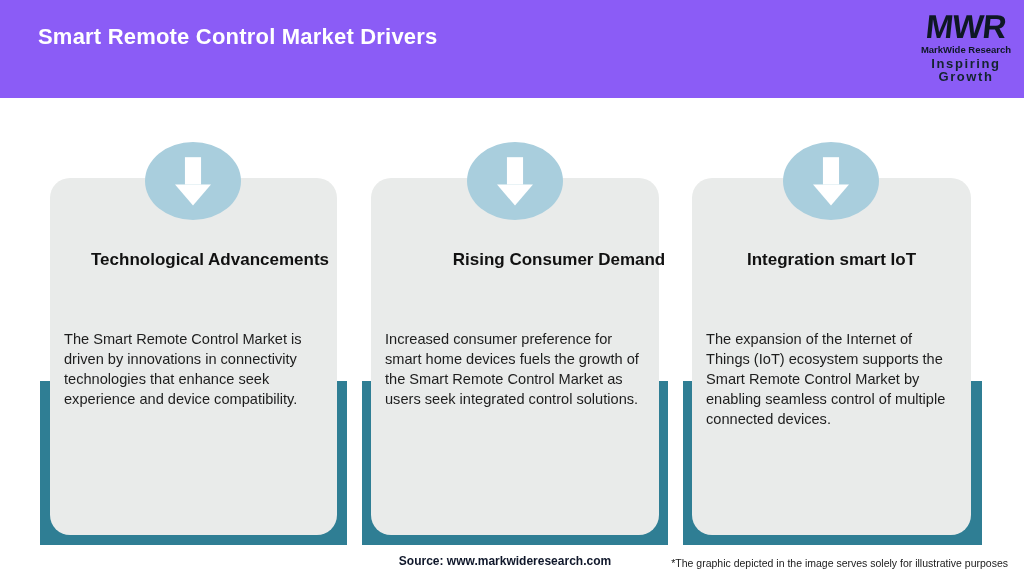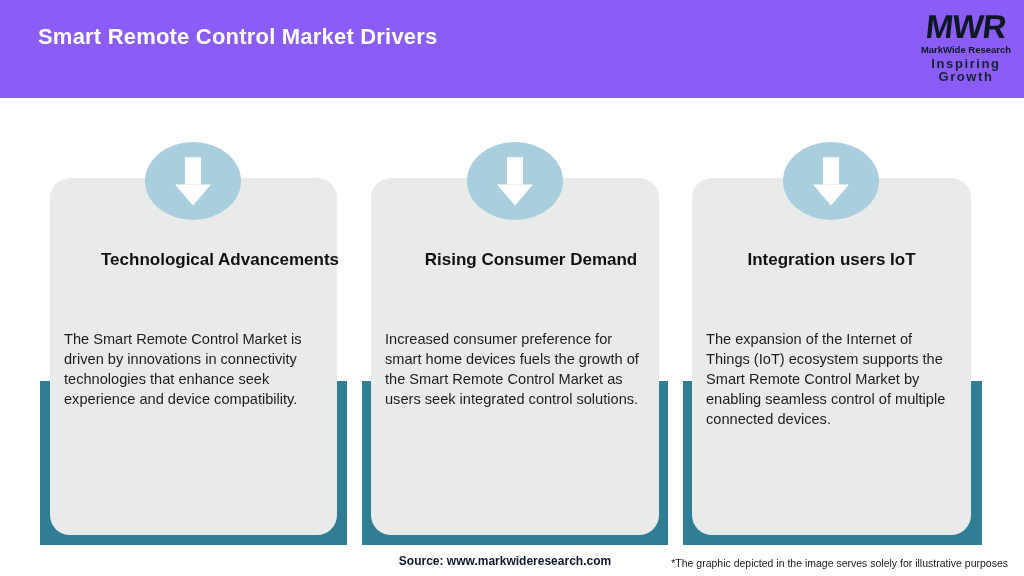--- a/index.html
+++ b/index.html
@@ -72,46 +72,46 @@
 
   <div>
     <div class="backing" style="left:40px;width:307px;"></div>
     <div class="card" style="left:50px;width:287px;"></div>
     <div class="bubble" style="left:145px;">
       <svg width="62" height="60" viewBox="0 0 100 96" aria-hidden="true">
         <rect x="37" y="8" width="26" height="44" fill="#FFFFFF"></rect>
         <polygon points="21,52 79,52 50,86" fill="#FFFFFF"></polygon>
       </svg>
     </div>
-    <div class="card-title" style="left:50px;width:340px;">Technological Advancements</div>
+    <div class="card-title" style="left:40px;width:340px;">Technological Advancements</div>
     <div class="card-body" style="left:64px;width:258px;">The Smart Remote Control Market is driven by innovations in connectivity technologies that enhance seek experience and device compatibility.</div>
   </div>
 
   <div>
     <div class="backing" style="left:362px;width:306px;"></div>
     <div class="card" style="left:371px;width:288px;"></div>
     <div class="bubble" style="left:467px;">
       <svg width="62" height="60" viewBox="0 0 100 96" aria-hidden="true">
         <rect x="37" y="8" width="26" height="44" fill="#FFFFFF"></rect>
         <polygon points="21,52 79,52 50,86" fill="#FFFFFF"></polygon>
       </svg>
     </div>
-    <div class="card-title" style="left:371px;width:320px;">Rising Consumer Demand</div>
+    <div class="card-title" style="left:371px;width:320px;padding-left:28px;">Rising Consumer Demand</div>
     <div class="card-body" style="left:385px;width:260px;">Increased consumer preference for smart home devices fuels the growth of the Smart Remote Control Market as users seek integrated control solutions.</div>
   </div>
 
   <div>
     <div class="backing" style="left:683px;width:299px;"></div>
     <div class="card" style="left:692px;width:279px;"></div>
     <div class="bubble" style="left:783px;">
       <svg width="62" height="60" viewBox="0 0 100 96" aria-hidden="true">
         <rect x="37" y="8" width="26" height="44" fill="#FFFFFF"></rect>
         <polygon points="21,52 79,52 50,86" fill="#FFFFFF"></polygon>
       </svg>
     </div>
-    <div class="card-title" style="left:692px;width:279px;">Integration users IoT</div>
+    <div class="card-title" style="left:692px;width:279px;">Integration smart IoT</div>
     <div class="card-body" style="left:706px;width:252px;">The expansion of the Internet of Things (IoT) ecosystem supports the Smart Remote Control Market by enabling seamless control of multiple connected devices.</div>
   </div>
 
   <div class="source">Source: www.markwideresearch.com</div>
   <div class="disclaimer">*The graphic depicted in the image serves solely for illustrative purposes</div>
 
 </div>
 
 </body></html>

